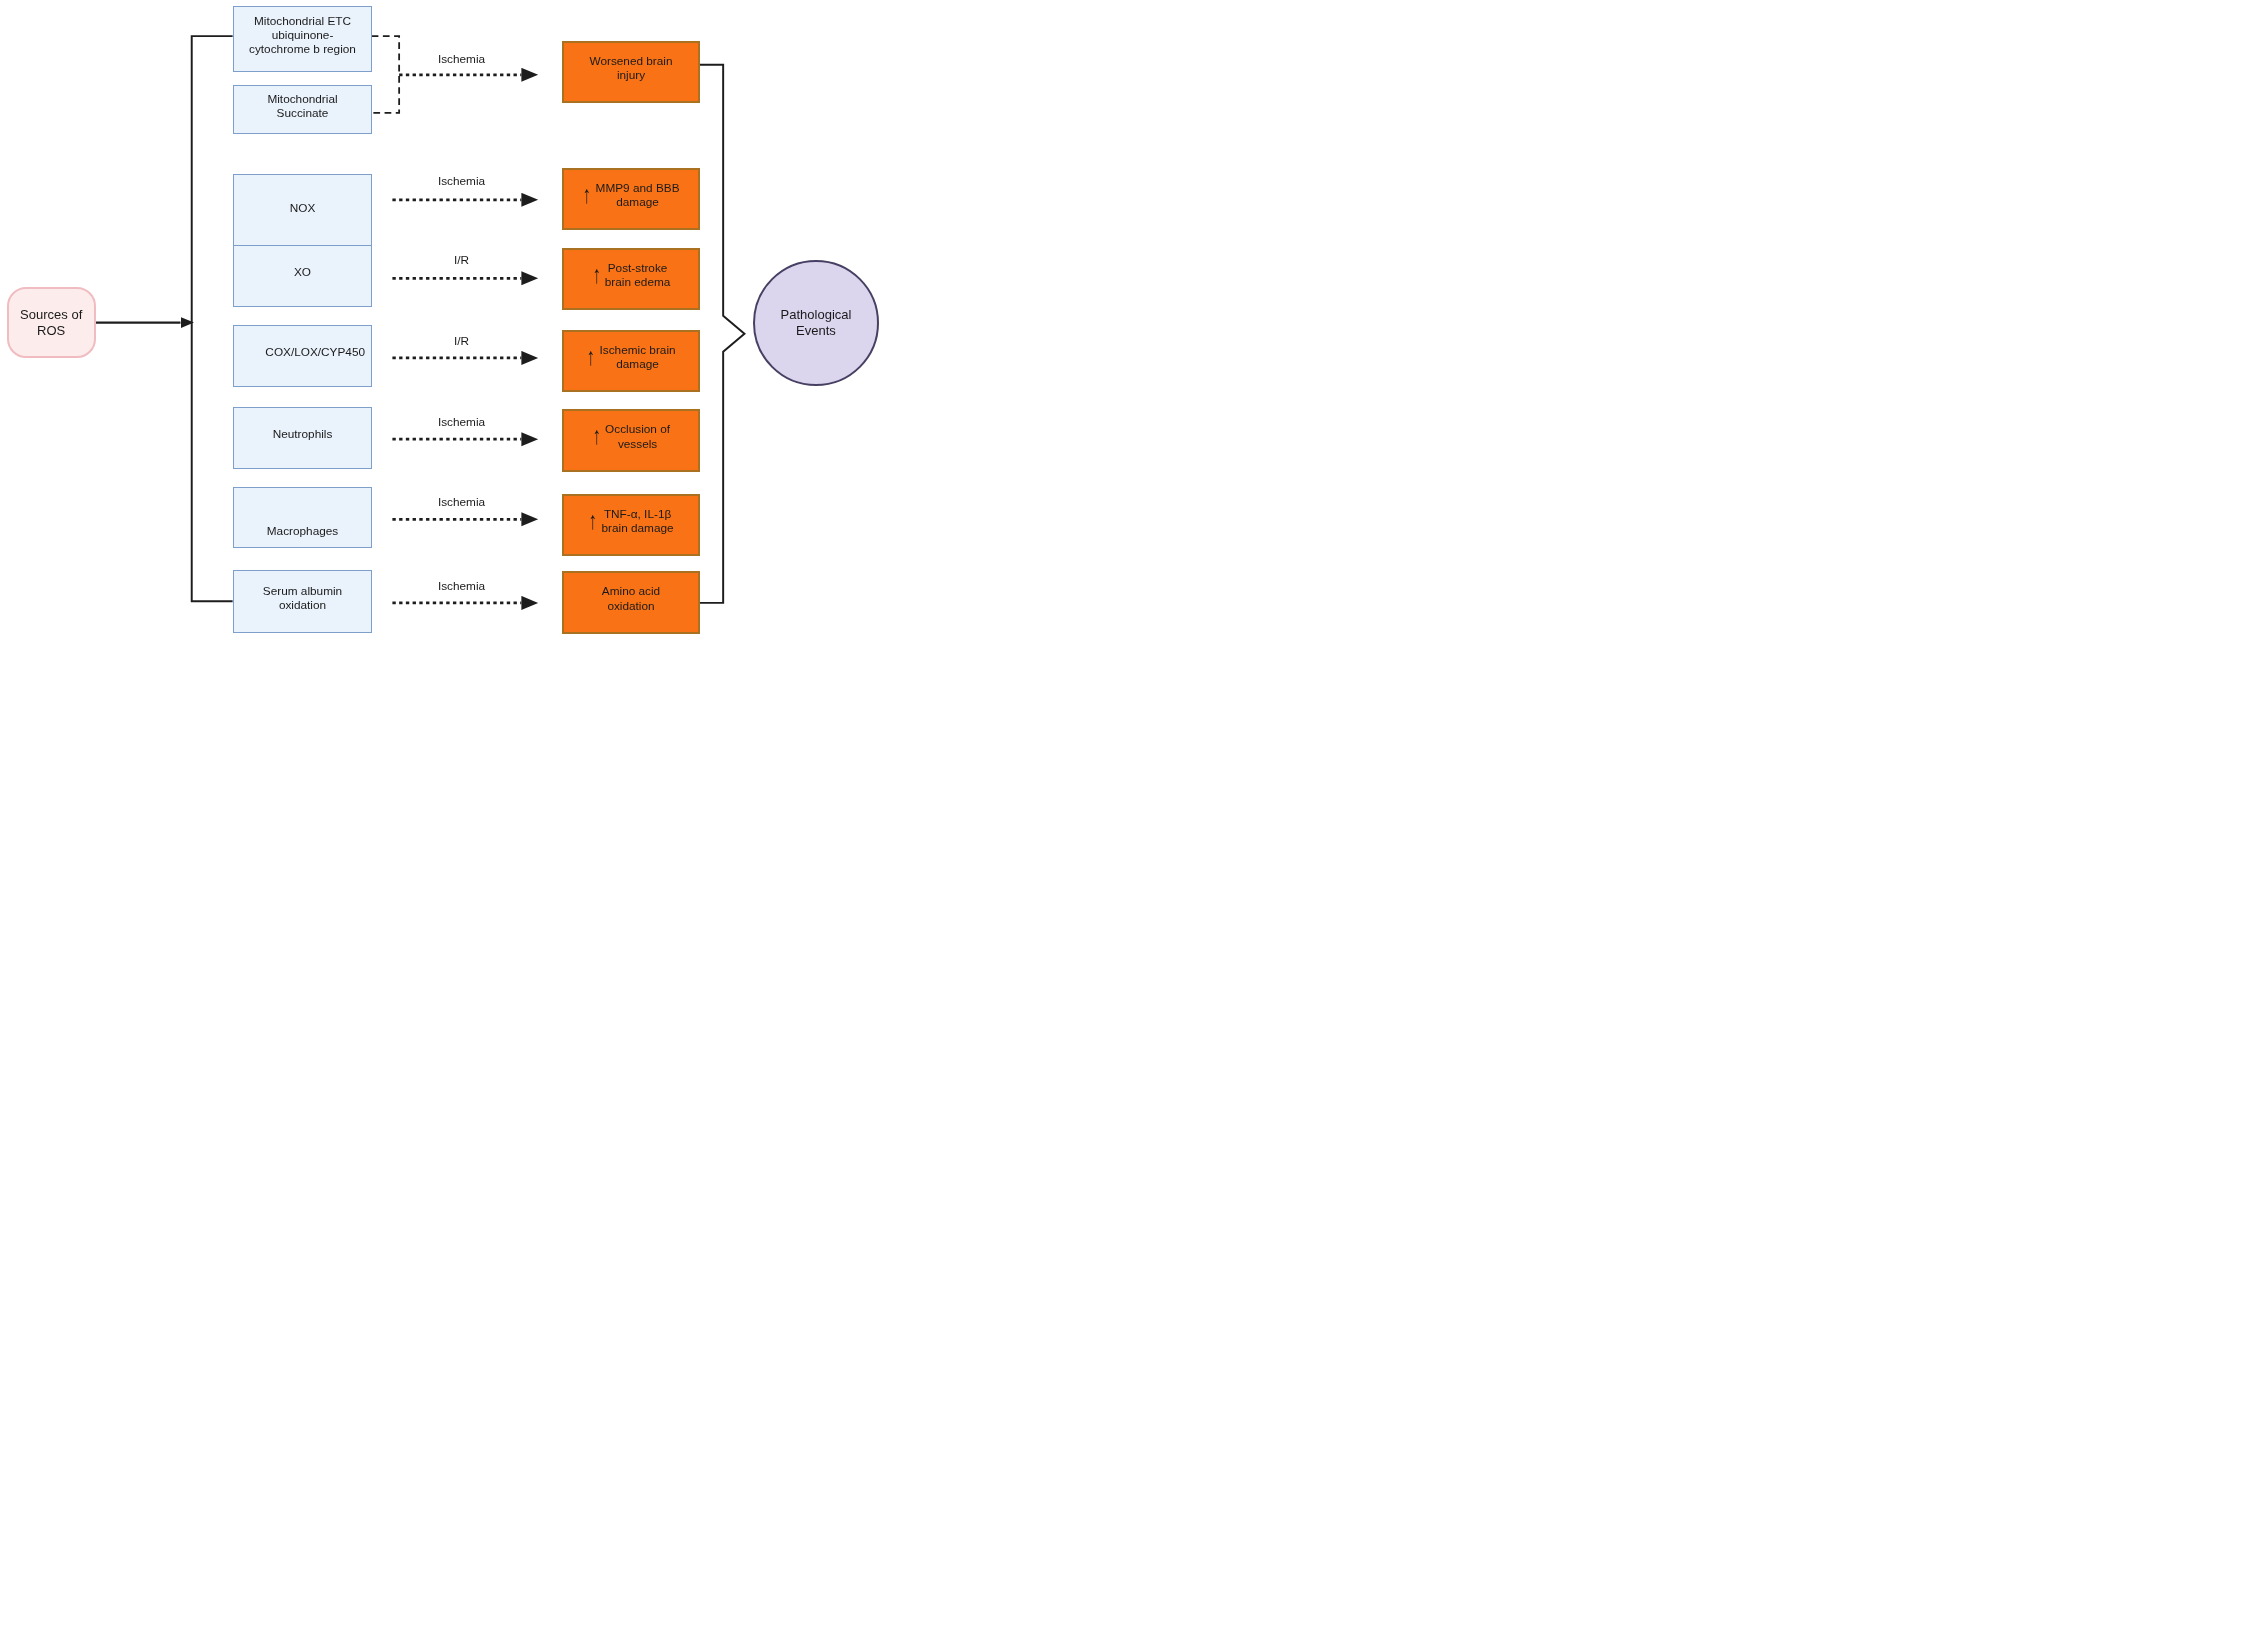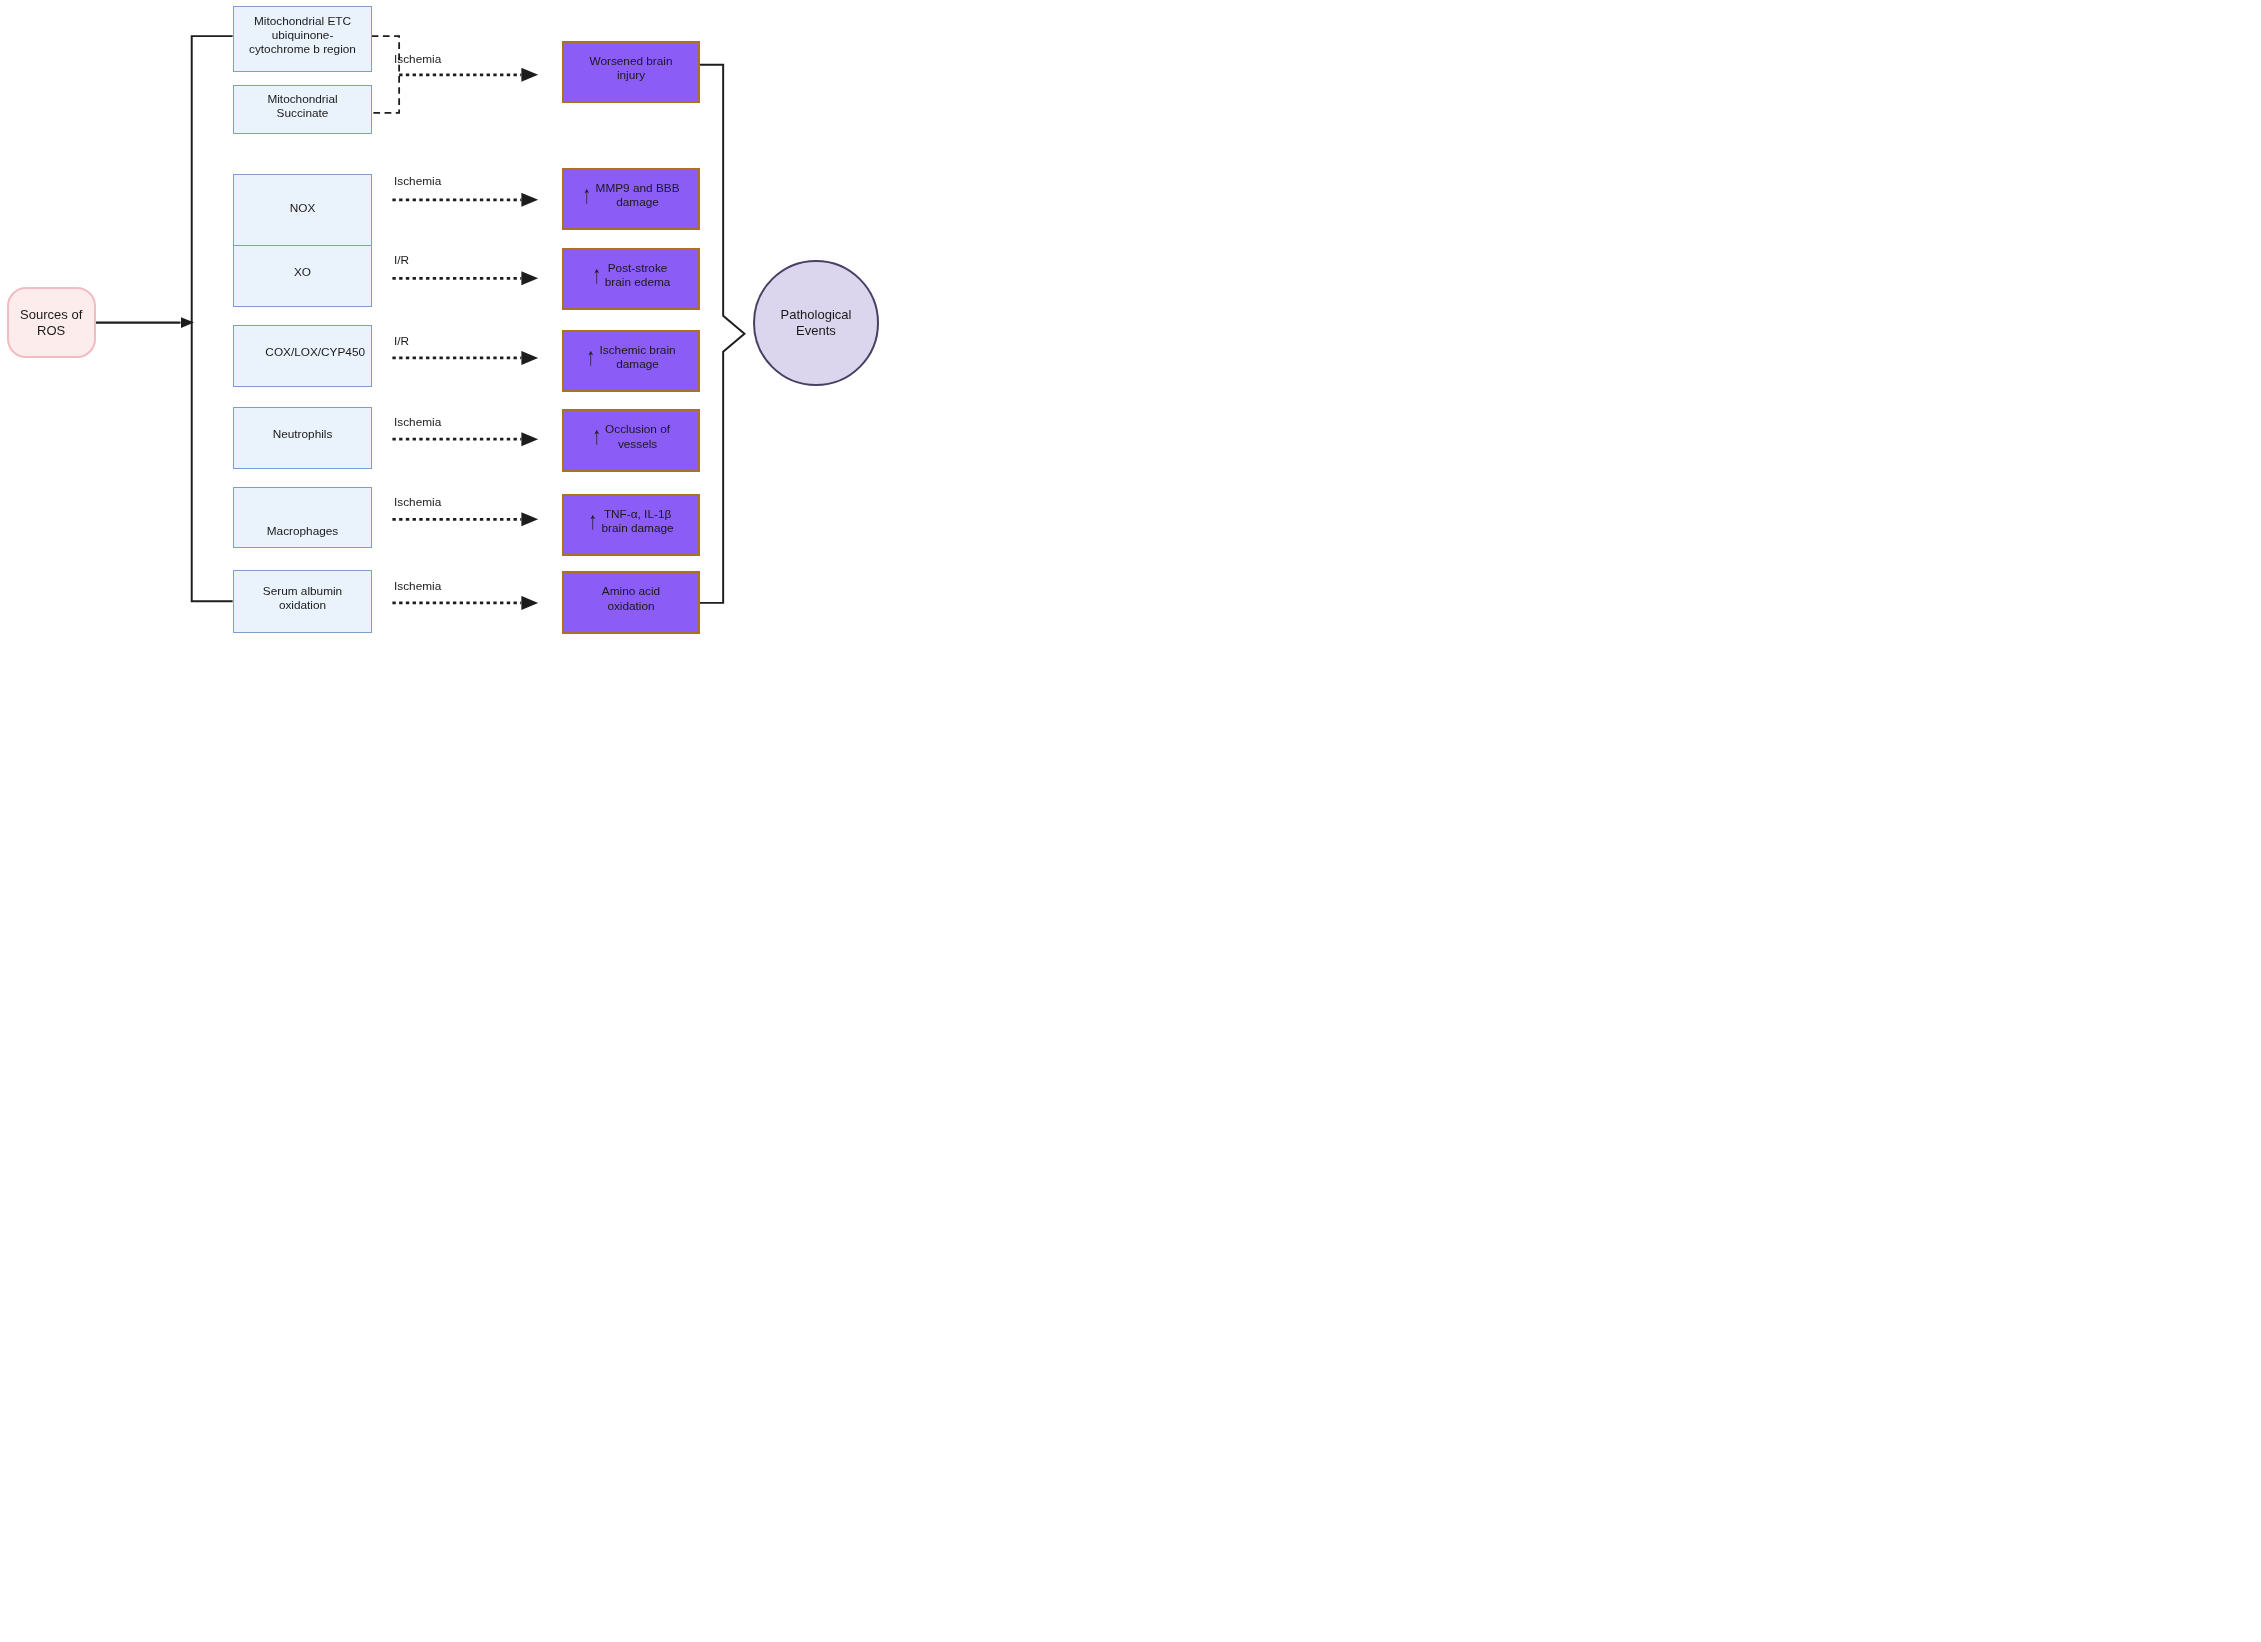--- a/index.html
+++ b/index.html
@@ -25,37 +25,37 @@
   .b1{top:5.6px;height:66px;}
   .b2{top:85px;height:49px;}
   .b3{top:174px;height:76px;}
   .b4{top:245px;height:62px;}
   .b5{top:325px;height:62px;padding-left:31px;}
   .b6{top:407px;height:62px;}
   .b7{top:487px;height:61px;align-items:flex-end;}
   .b8{top:570px;height:63px;}
   
   .gold{
-    left:562px;width:138px;background:#8b5cf6;border:2.8px solid #a97120;
+    left:562px;width:138px;background:#f97316;border:2.8px solid #a97120;
     font-size:11.8px;padding:2.2px 4.5px 10px 4.5px;gap:2.2px;
   }
   .o1{top:41px;height:62px;}
   .o2{top:168px;height:62px;}
   .o3{top:248px;height:62px;}
   .o4{top:330px;height:62px;}
   .o5{top:409px;height:63px;}
   .o6{top:494px;height:62px;}
   .o7{top:571px;height:63px;}
   .up{
     display:inline-block;font-size:18.5px;font-weight:700;line-height:1;
     transform:scaleY(1.35) scaleX(.9);transform-origin:center;margin-right:1.7px;
   }
   
   .cond{
-    position:absolute;width:135px;text-align:left;font-size:11.8px;left:394px;
+    position:absolute;width:135px;text-align:center;font-size:11.8px;left:394px;
   }
   .c1{top:52px;}
   .c2{top:174px;}
   .c3{top:253px;}
   .c4{top:334px;}
   .c5{top:415px;}
   .c6{top:495px;}
   .c7{top:579px;}
   
   .hub{

